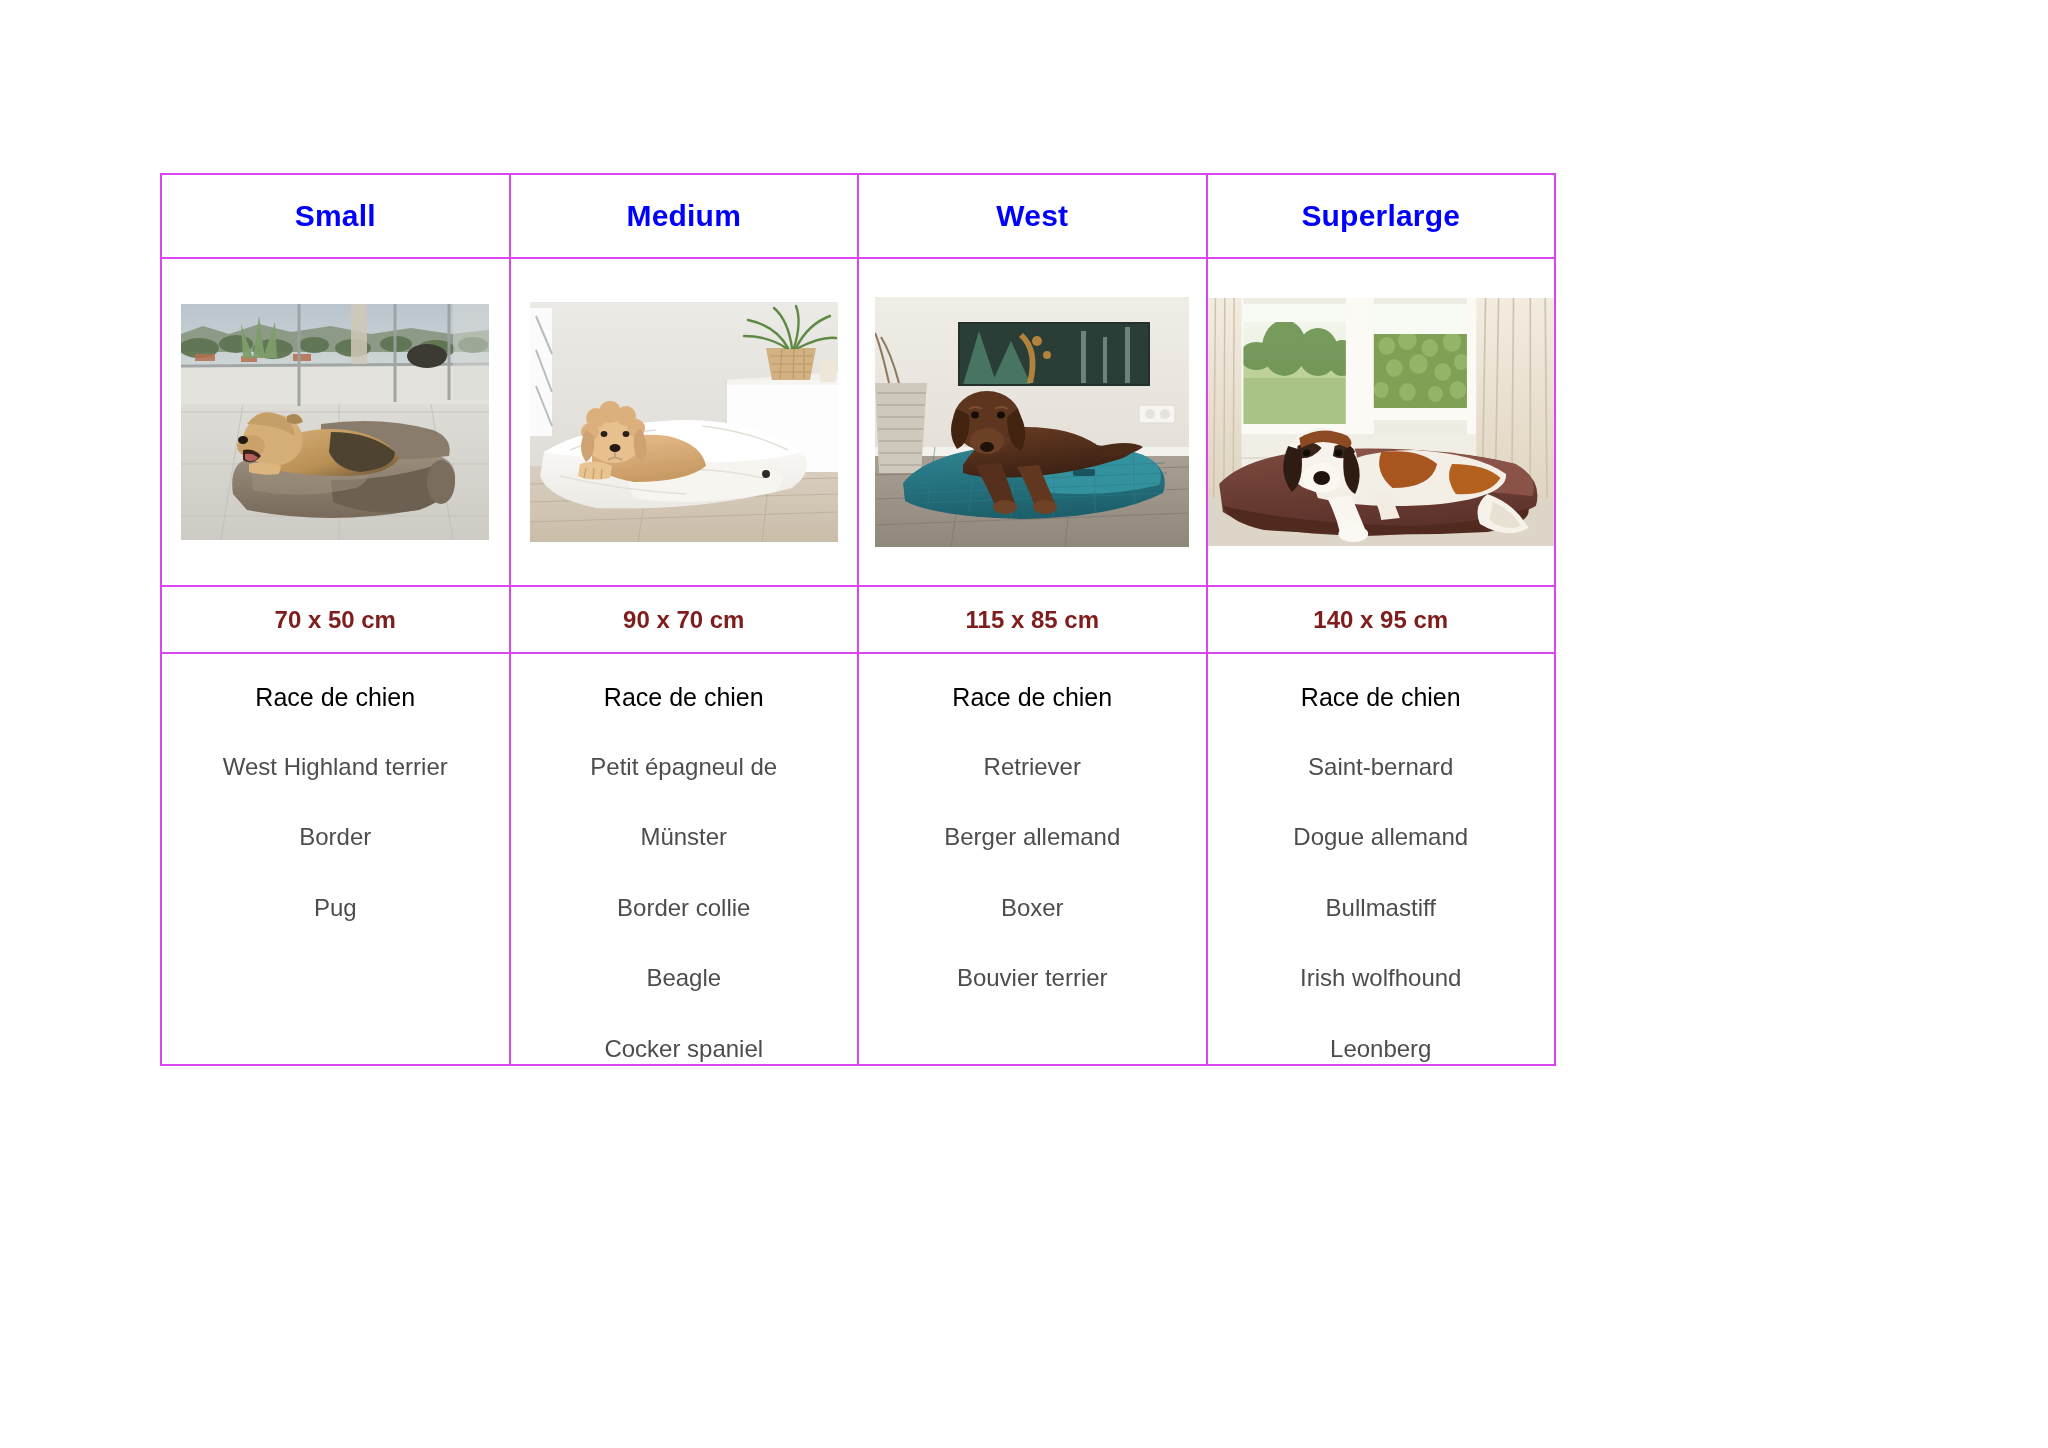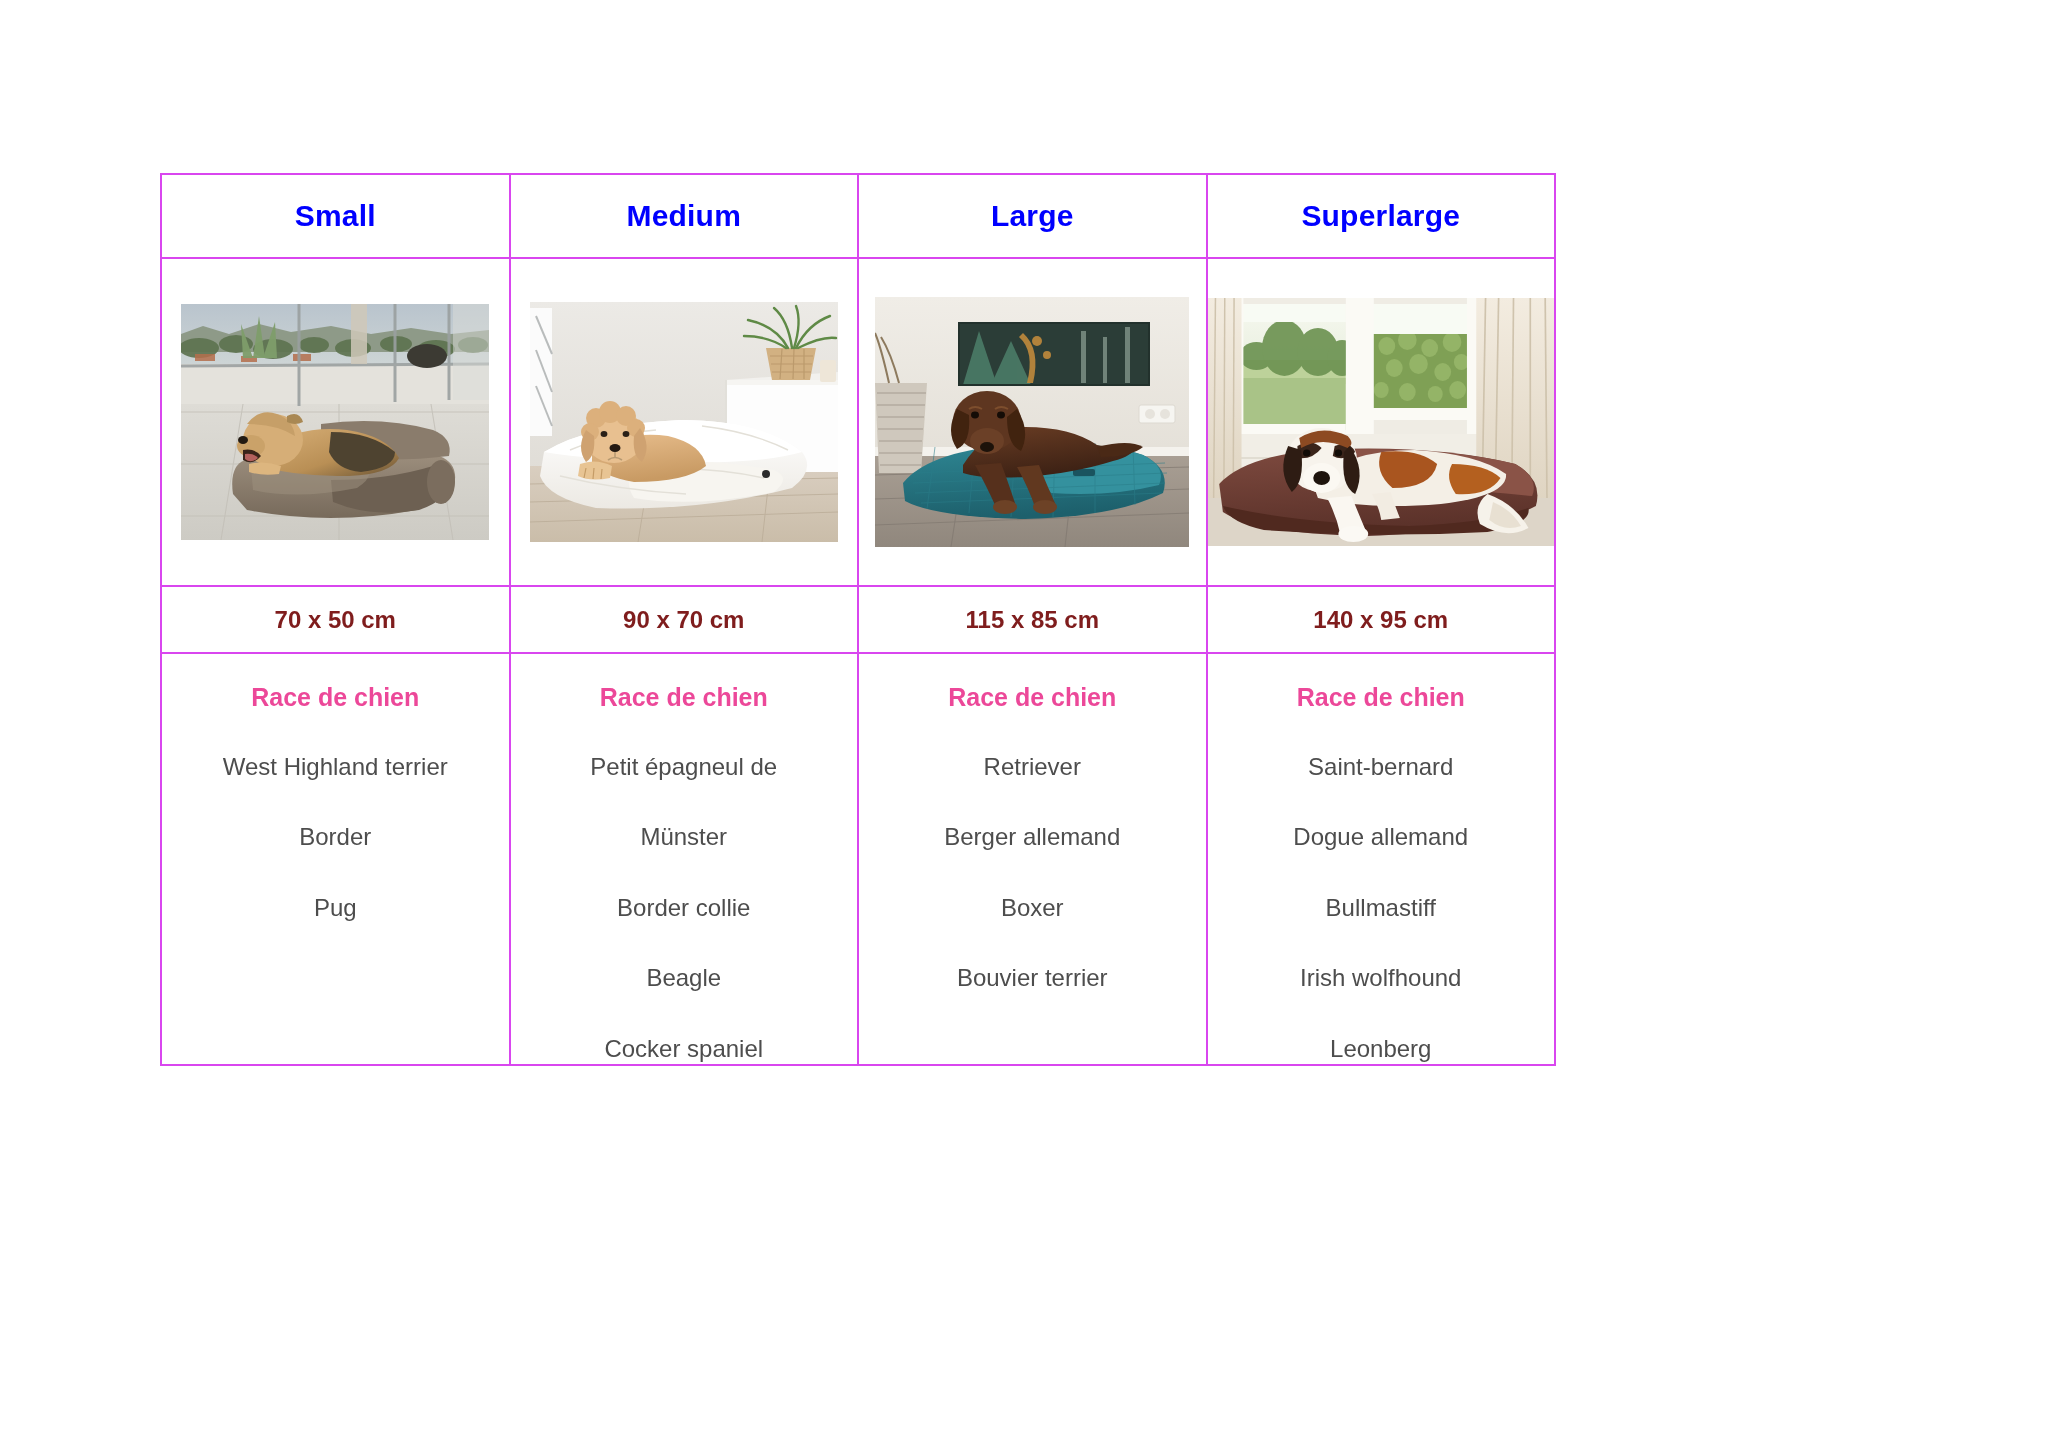--- a/index.html
+++ b/index.html
@@ -61,22 +61,22 @@
     color:#7f1d1d;
     font-weight:bold;
     font-size:24px;
     line-height:1;
   }
 
   
   tr.breed-row td{height:292px;vertical-align:top;}
   .breed-box{padding:30px 10px 0 10px;}
   .breed-title{
-    color:#ec4899;
-    font-weight:bold;
+    color:#000000;
+    font-weight:normal;
     font-size:25px;
     line-height:1.1;
     margin-bottom:37px;
   }
   .breed-list{
     color:#4d4d4d;
     font-size:24px;
     line-height:30.5px;
     font-weight:normal;
   }
@@ -91,21 +91,21 @@
 
     <tbody>
         <tr class="header-row">
       <td>
         <div class="hdr">Small</div>
       </td>
       <td>
         <div class="hdr">Medium</div>
       </td>
       <td>
-        <div class="hdr">Large</div>
+        <div class="hdr">West</div>
       </td>
       <td>
         <div class="hdr">Superlarge</div>
       </td>
     </tr>
 
     <tr class="photo-row">
 
       <td>
         <div class="photo-wrap">

